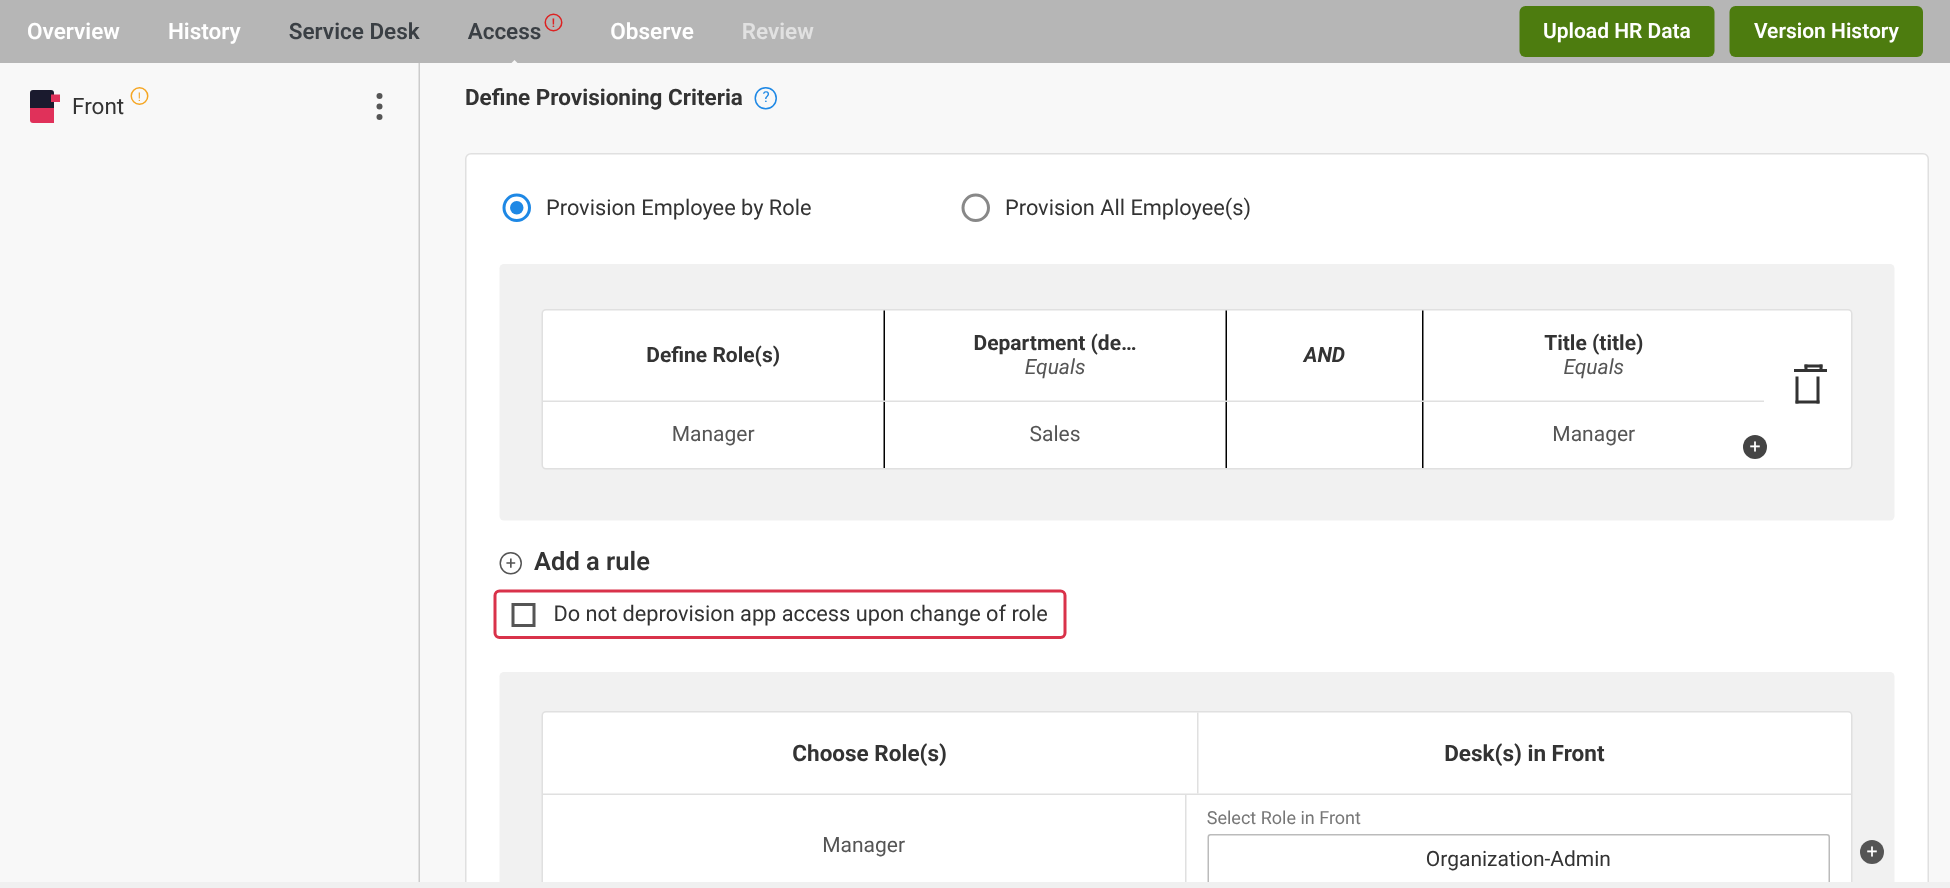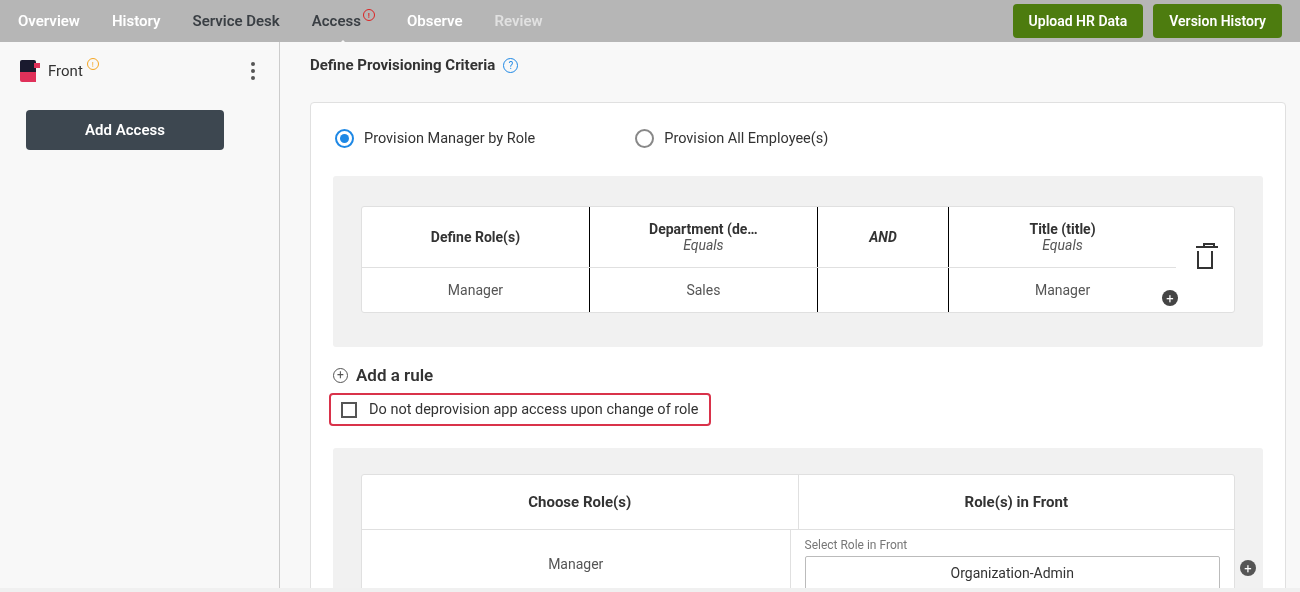--- a/index.html
+++ b/index.html
@@ -99,36 +99,35 @@
     <div class="app-row">
       <div class="app-logo"></div>
       <span class="app-name">Front</span>
       <span class="warn-badge">!</span>
       <div class="more-icon">
           <span></span>
           <span></span>
           <span></span>
         </div>
     </div>
-    <button class="btn-add-access">Add Access</button>
   </div>
 
   <div class="main">
     <div class="section-title">
       <span>Define Provisioning Criteria</span>
       <span class="help-icon">?</span>
     </div>
 
     <div class="content-card">
       <div class="radio-row">
         <div class="radio-opt">
           <div class="radio-outer sel">
               <div class="radio-inner"></div>
             </div>
-          <span class="radio-label">Provision Manager by Role</span>
+          <span class="radio-label">Provision Employee by Role</span>
         </div>
         <div class="radio-opt">
           <div class="radio-outer"></div>
           <span class="radio-label">Provision All Employee(s)</span>
         </div>
       </div>
 
       <div class="panel">
         <div class="rule-box">
           <div class="rule-table">
@@ -167,21 +166,21 @@
 
       <div class="highlight-row">
         <div class="chk"></div>
         <span class="hl-text">Do not deprovision app access upon change of role</span>
       </div>
 
       <div class="panel2">
         <div class="role-box">
           <div class="role-head">
             <div class="rhcell">Choose Role(s)</div>
-            <div class="rhcell">Role(s) in Front</div>
+            <div class="rhcell">Desk(s) in Front</div>
           </div>
           <div class="role-body">
             <div class="rbcell center">Manager</div>
             <div class="rbcell">
               <div class="field-label">Select Role in Front</div>
               <div class="sel-input">Organization-Admin</div>
             </div>
           </div>
           <div class="plus-circ2">+</div>
         </div>

